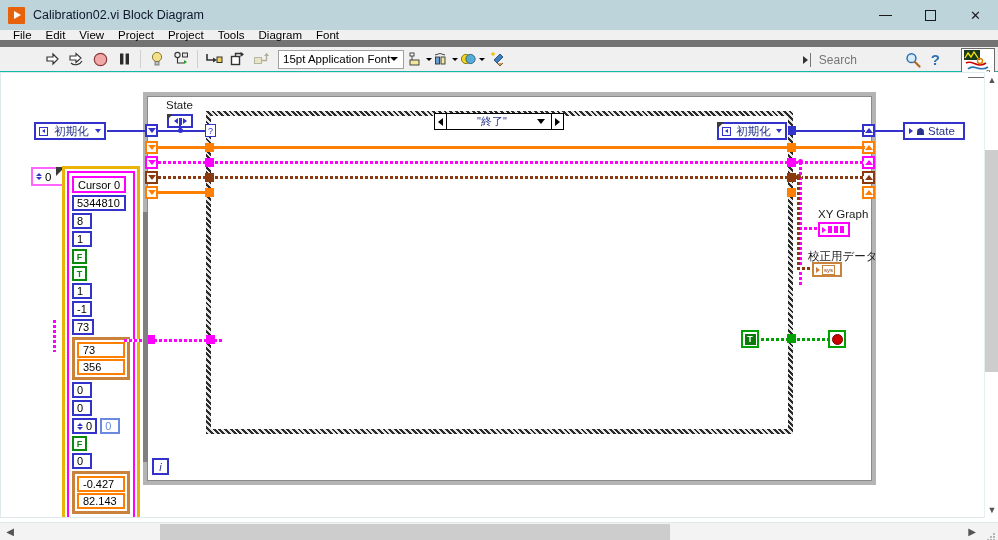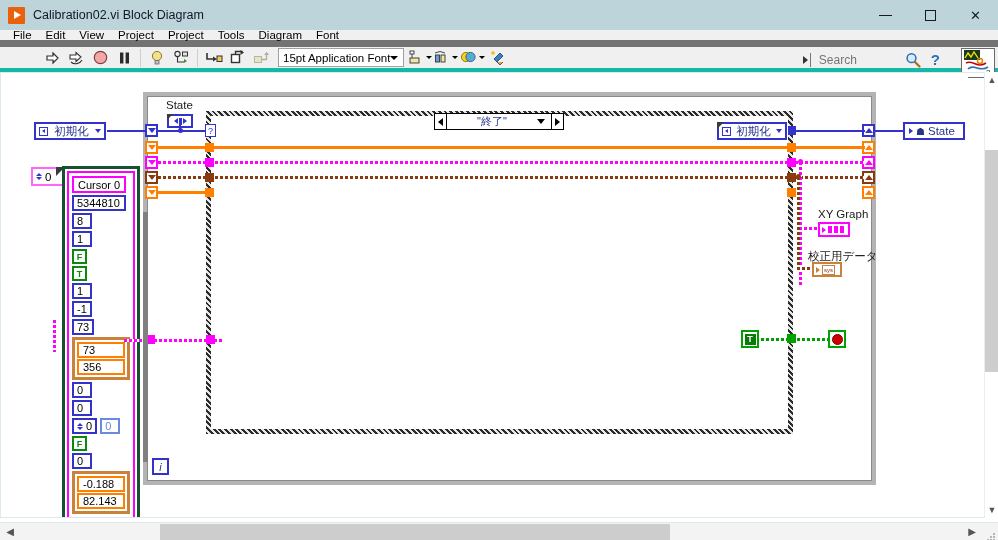--- a/index.html
+++ b/index.html
@@ -47,21 +47,21 @@
     border-bottom: 7px solid #737373;
   }
   .menu-item {
     font-size: 11.5px; color: #000; padding: 1px 7px; line-height: 15px;
   }
 
   
   .toolbar {
     position: absolute; top: 47px; left: 0; width: 998px; height: 25px;
     background: #f0f0f0;
-    border-bottom: 4px solid #14b8a6;
+    border-bottom: 1px solid #14b8a6;
     display: flex; align-items: center;
   }
   .tb-sep { width: 1px; height: 18px; background: #cfcfcf; margin: 0 4px; }
   .tb-btn {
     height: 22px; min-width: 22px; display: flex; align-items: center; justify-content: center;
     margin: 0 1px; position: relative;
   }
 
   .font-combo {
     height: 19px; width: 126px; background: #fff; border: 1px solid #a0a0a0;
@@ -209,21 +209,21 @@
   }
   .small-tri-r { width:0;height:0;border-left:4px solid #3333cc;border-top:3px solid transparent;border-bottom:3px solid transparent; }
   .home-glyph { font-size: 10px; color: #26348c; }
 
   
   .lbl-txt { position: absolute; font-size: 11.5px; color: #1a1a1a; white-space: nowrap; }
 
   
   .cluster-outer {
     position: absolute;
-    border: 3px solid #14532d; background: #ffffff;
+    border: 3px solid #eab308; background: #ffffff;
     padding: 2px;
   }
   .cluster-inner {
     border: 2px solid #ff00ff; background: #fff; padding: 3px 3px 4px 3px;
     display: flex; flex-direction: column; gap: 2px; align-items: flex-start;
   }
   .cl-str {
     border: 2px solid #ff00ff; background: #fff; font-size: 11px; color: #000;
     padding: 0 4px; height: 17px; display:flex; align-items:center; min-width: 54px;
   }
@@ -684,21 +684,21 @@
               </span>
             <span>0</span>
           </span>
           <span class="cl-num" style="border-color:#6a8ae0;color:#6a8ae0">0</span>
         </div>
 
         <div class="cl-bool">F</div>
         <div class="cl-num">0</div>
 
         <div class="cl-sub">
-          <div class="cl-num2">-0.188</div>
+          <div class="cl-num2">-0.427</div>
           <div class="cl-num2">82.143</div>
         </div>
       </div>
     </div>
 
     <div class="w-dot-magenta" style="left:124px; top:267px; width:100px;"></div>
     <div class="tunnel t-magenta" style="left:146px; top:263px;"></div>
     <div class="tunnel t-magenta" style="left:206px; top:263px;"></div>
     <div class="wire w-gray" style="left:143px; top:140px; width:5px; height:250px;"></div>
 

